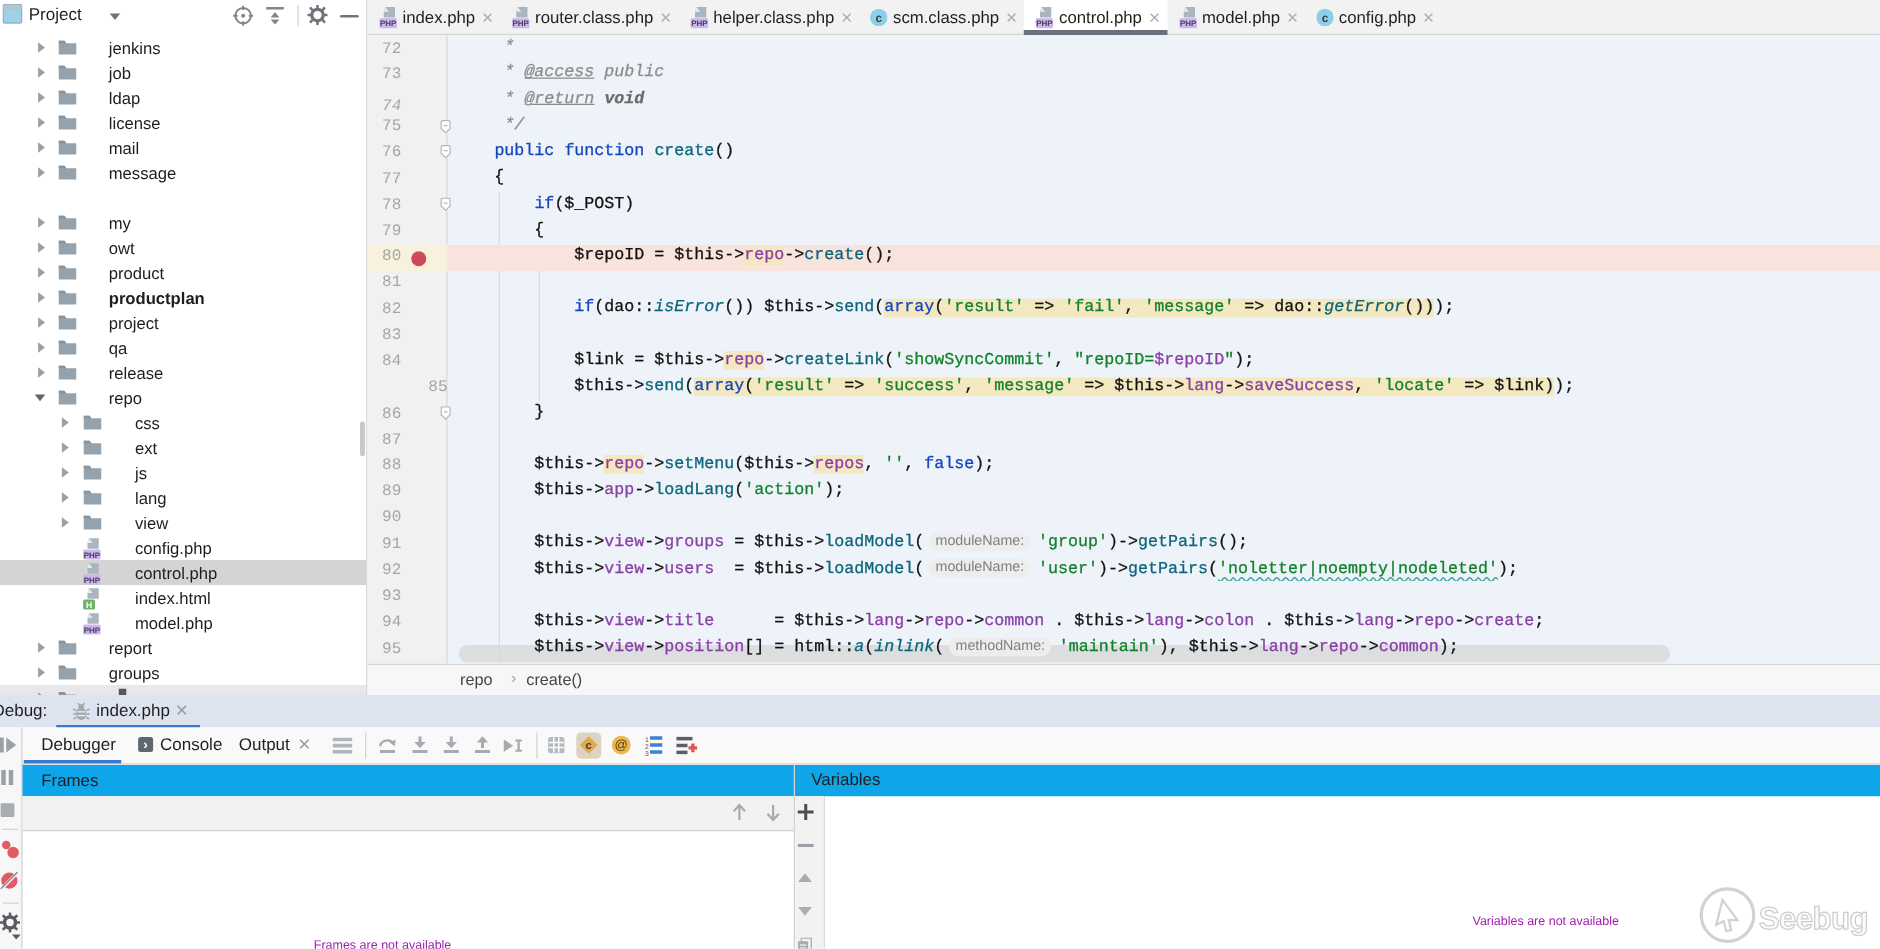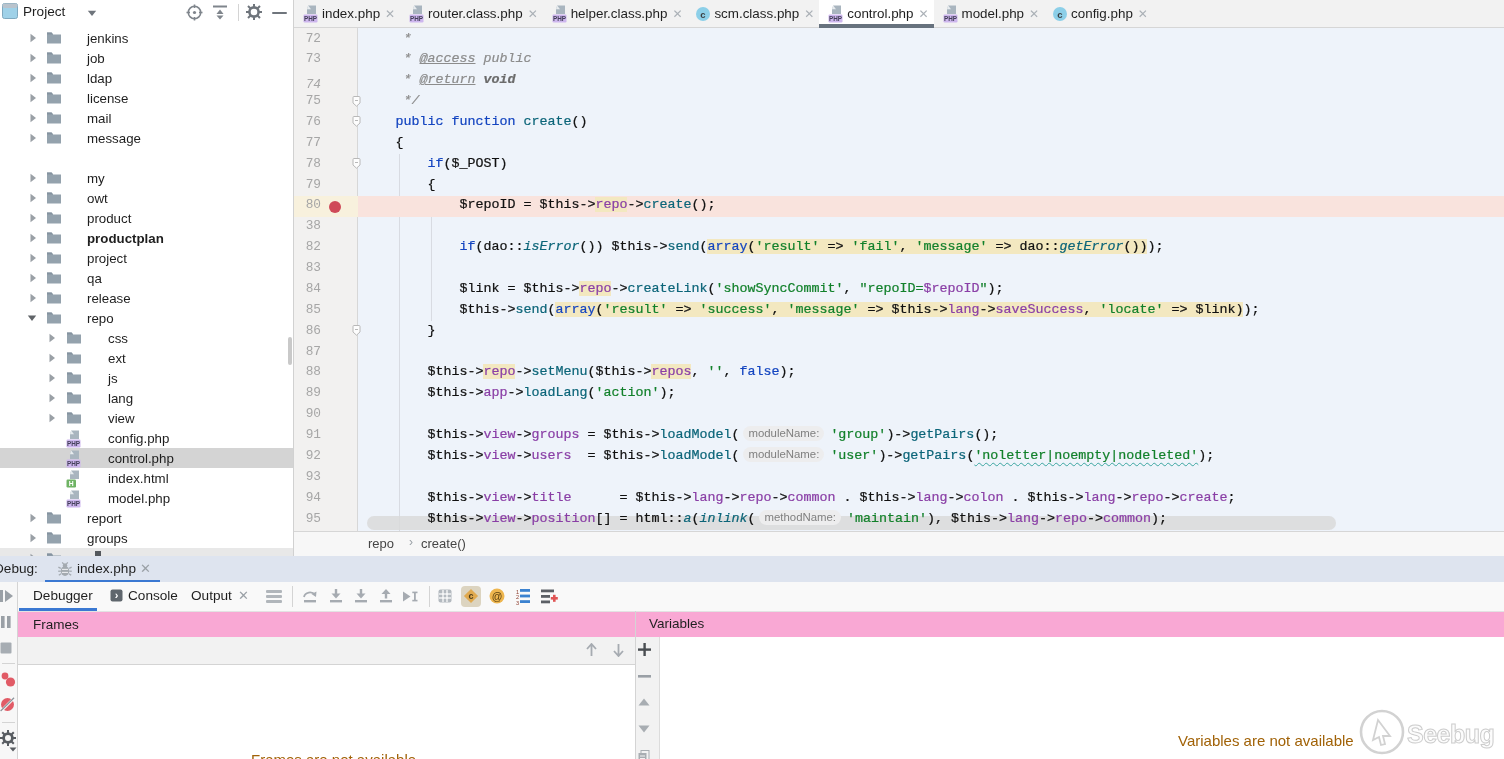--- a/index.html
+++ b/index.html
@@ -16,21 +16,21 @@
 .tab.active:after{content:"";position:absolute;left:0;right:0;bottom:-1px;height:4px;background:#67727e;}
 .gn{position:absolute;left:0;width:27px;z-index:3;text-align:right;font-family:"Liberation Mono",monospace;font-size:12.8px;color:#a6a6a6;line-height:20.87px;height:20.87px;}
 .cl{position:absolute;left:0;white-space:pre;font-family:"Liberation Mono",monospace;font-size:13.333px;line-height:20.87px;height:20.87px;color:#111;-webkit-text-stroke:0.22px;}
 .k{color:#1445c0;} .s{color:#12812b;} .p{color:#8a3fa6;} .m{color:#0c6579;}
 .mi{color:#0c6579;font-style:italic;} .cm{color:#8c8c8c;font-style:italic;}
 .hl{background:#f3e8c0;}
 .chip{display:inline-block;background:#ededee;color:#7f7f7f;font-family:"Liberation Sans",sans-serif;
       font-size:11.4px;line-height:15px;border-radius:8px;padding:0 5px;margin:0 6px 0 4px;vertical-align:1px;font-style:normal;-webkit-text-stroke:0;}
 .sp{text-decoration:underline;text-decoration-style:wavy;text-decoration-color:#3aa5a0;text-decoration-thickness:1px;text-underline-offset:3px;}
 .guide{position:absolute;width:1px;background:#d8dbe2;}
-.gtxt{color:#a16207;font-size:15px;}
+.gtxt{color:#a21caf;font-size:10px;}
 </style></head><body>
 <div class="abs" style="left:0;top:0;width:293px;height:556px;background:#fff;overflow:hidden;">
 <div class="abs" style="left:2px;top:3px;">
       <svg width="16" height="16" viewBox="0 0 16 16" style="">
         <rect x="0.5" y="0.5" width="15" height="15" rx="2" fill="#9fd1e8" stroke="#7fa8bf"></rect>
         <rect x="0.5" y="0.5" width="15" height="4.5" rx="2" fill="#b9c3cc"></rect>
       </svg>
     </div>
 <span class="abs" style="left:23px;top:4px;font-size:13.6px;color:#1f1f1f;">Project</span>
 <div class="abs" style="left:87px;top:10px;">
@@ -513,25 +513,25 @@
 <div class="abs" style="left:0;top:0;width:63.5px;height:503px;background:#f2f1f0;border-right:1px solid #d7d7d7;box-sizing:border-box;z-index:0;"></div>
 <div class="gn" style="top:0.50px;">72</div>
 <div class="gn" style="top:21.37px;">73</div>
 <div class="gn" style="top:47px;font-style:italic;">74</div>
 <div class="gn" style="top:63.11px;">75</div>
 <div class="gn" style="top:83.98px;">76</div>
 <div class="gn" style="top:104.85px;">77</div>
 <div class="gn" style="top:125.72px;">78</div>
 <div class="gn" style="top:146.59px;">79</div>
 <div class="gn" style="top:167.46px;">80</div>
-<div class="gn" style="top:188.33px;">38</div>
+<div class="gn" style="top:188.33px;">81</div>
 <div class="gn" style="top:209.20px;">82</div>
 <div class="gn" style="top:230.07px;">83</div>
 <div class="gn" style="top:250.94px;">84</div>
-<div class="gn" style="top:271.81px;">85</div>
+<div class="gn" style="top:271.81px;padding-left:37px;">85</div>
 <div class="gn" style="top:292.68px;">86</div>
 <div class="gn" style="top:313.55px;">87</div>
 <div class="gn" style="top:334.42px;">88</div>
 <div class="gn" style="top:355.29px;">89</div>
 <div class="gn" style="top:376.16px;">90</div>
 <div class="gn" style="top:397.03px;">91</div>
 <div class="gn" style="top:417.90px;">92</div>
 <div class="gn" style="top:438.77px;">93</div>
 <div class="gn" style="top:459.64px;">94</div>
 <div class="gn" style="top:480.51px;">95</div>
@@ -760,21 +760,21 @@
         <rect x="7" y="-0.2" width="2" height="3.6" fill="#585c61" transform="rotate(270 8 8)"></rect>
         <rect x="7" y="-0.2" width="2" height="3.6" fill="#585c61" transform="rotate(315 8 8)"></rect>
       </svg>
     </span>
 <span class="abs" style="left:9px;top:165px;">
       <svg width="8" height="5" viewBox="0 0 8 5" style="">
         <path d="M0.5 0.5 L4 4.5 L7.5 0.5 Z" fill="#585c61"></path>
       </svg>
     </span>
 </div>
-<div class="abs" style="left:18px;top:611px;width:1486px;height:26px;background:#f9a8d4;border-top:1px solid #e3e3e3;box-sizing:border-box;">
+<div class="abs" style="left:18px;top:611px;width:1486px;height:26px;background:#0ea5e9;border-top:1px solid #e3e3e3;box-sizing:border-box;">
     <span class="abs" style="left:15px;top:5px;font-size:13.5px;color:#1f1f1f;">Frames</span>
   </div>
 <div class="abs" style="left:649px;top:616px;font-size:13.5px;color:#1f1f1f;z-index:6;">Variables</div>
 <div class="abs" style="left:18px;top:637px;width:617px;height:28px;background:#f2f2f2;border-bottom:1px solid #d4d4d4;box-sizing:border-box;">
     <span class="abs" style="left:567px;top:6px;">
       <svg width="13" height="14" viewBox="0 0 13 14" style="">
         <path d="M6.5 1 L6.5 13 M2 6 L6.5 1 L11 6" fill="none" stroke="#a6abb1" stroke-width="1.8"></path>
       </svg>
     </span>
     <span class="abs" style="left:594px;top:6px;">

